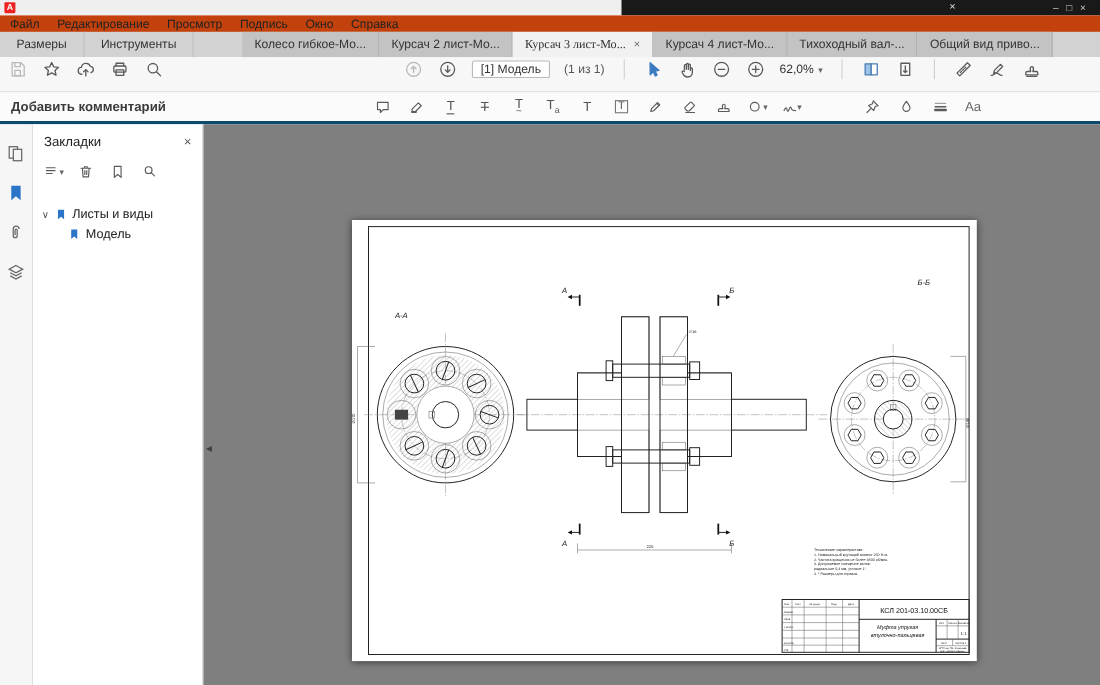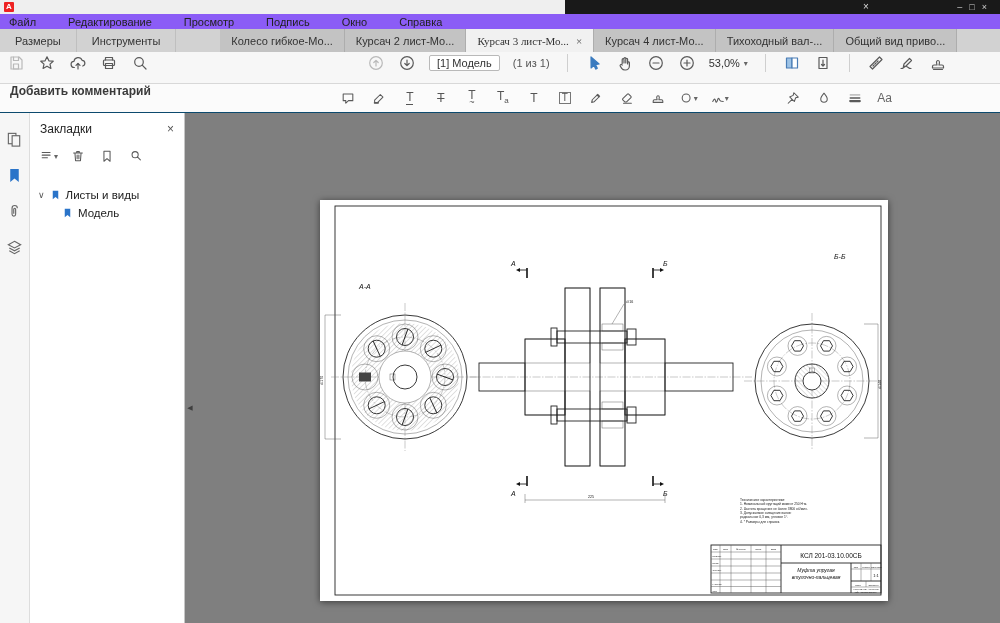--- a/index.html
+++ b/index.html
@@ -11,40 +11,40 @@
   .titlebar{position:absolute;top:0;left:0;right:0;height:14px;background:#efefef;
             display:flex;align-items:center;padding-left:4px;box-sizing:border-box;}
   .appicon{width:10px;height:10px;background:#e22;color:#fff;font-size:8px;line-height:10px;
            text-align:center;border-radius:1px;margin-right:5px;flex:0 0 auto;font-weight:bold;}
   .wtitle{font-size:9.5px;color:#222;white-space:nowrap;}
   .darkstrip{position:absolute;right:0;top:0;width:435px;height:14px;background:#191919;}
   .darkstrip .bx{position:absolute;color:#ddd;font-size:10px;top:0;line-height:14px;}
   .winctl{position:absolute;right:6px;top:0;color:#cfcfcf;font-size:9px;line-height:14px;letter-spacing:7px;}
 
   
-  .menubar{position:absolute;top:14px;left:0;right:0;height:15px;background:#8b5cf6;
-           display:flex;align-items:center;gap:32px;padding-left:9px;font-size:11px;color:#222;}
+  .menubar{position:absolute;top:14px;left:0;right:0;height:15px;background:#c2410c;
+           display:flex;align-items:center;gap:16px;padding-left:9px;font-size:11px;color:#222;}
   .menubar span{cursor:default;}
 
   
   .tabbar{position:absolute;top:29px;left:0;right:0;height:23px;background:#d2d2d2;
           display:flex;align-items:stretch;font-size:11px;color:#333;}
   .tab{display:flex;align-items:center;padding:0 15px;}
   .tab.simple{background:transparent;border-right:1px solid #bfbfbf;}
   .doctabs{display:flex;margin-left:8px;padding-left:36px;}
   .dtab{display:flex;align-items:center;gap:7px;padding:0 11px;background:#c3c3c3;
         border-right:1px solid #adadad;max-width:112px;white-space:nowrap;overflow:hidden;}
   .dtab.active{background:#f1f1f1;font-family:Liberation Serif, serif;}
   .tclose{color:#555;font-size:11px;}
 
   
   .toolbar{position:absolute;top:52px;left:0;right:0;height:32px;background:#f7f7f7;
            border-bottom:1px solid #d8d8d8;display:flex;align-items:flex-start;box-sizing:border-box;}
   .commentbar{position:absolute;top:84px;left:0;right:0;height:29px;background:#fbfbfb;
-           border-bottom:1px solid #0c4a6e;display:flex;box-sizing:border-box;}
+           border-bottom:3px solid #0c4a6e;display:flex;align-items:center;box-sizing:border-box;}
   .grp{display:flex;align-items:center;gap:13px;}
   .tbtn{display:inline-flex;align-items:center;justify-content:center;min-width:18px;height:22px;}
   .tbtn svg{width:16px;height:16px;stroke:#5a5a5a;fill:none;stroke-width:1.2;
             stroke-linecap:round;stroke-linejoin:round;}
   .tbtn.dim svg{stroke:#b9b9b9;}
   .tbtn.small svg{width:14px;height:14px;}
   .vdiv{width:1px;height:18px;background:#cfcfcf;margin:0 4px;}
   .pagefield{border:1px solid #b9b9b9;background:#fff;padding:1px 7px;font-size:11px;color:#333;border-radius:2px;}
   .count{font-size:11px;color:#555;}
   .zoomval{display:flex;align-items:center;gap:4px;font-size:11px;color:#333;}
@@ -206,21 +206,21 @@
             <path d="M5 8h6"></path>
           </svg>
         </span>
       <span class="tbtn">
           <svg viewBox="0 0 16 16">
             <circle cx="8" cy="8" r="6.3"></circle>
             <path d="M5 8h6M8 5v6"></path>
           </svg>
         </span>
       <span class="zoomval">
-          <span>53,0%</span>
+          <span>62,0%</span>
           <span class="caret">▾</span>
         </span>
       <span class="vdiv"></span>
       <span class="tbtn">
           <svg viewBox="0 0 16 16">
             <rect x="2.5" y="3" width="5.5" height="10" fill="#9dc3e6" stroke="#4a7db5"></rect>
             <rect x="8" y="3" width="5.5" height="10" fill="#fff" stroke="#4a7db5"></rect>
           </svg>
         </span>
       <span class="tbtn">

